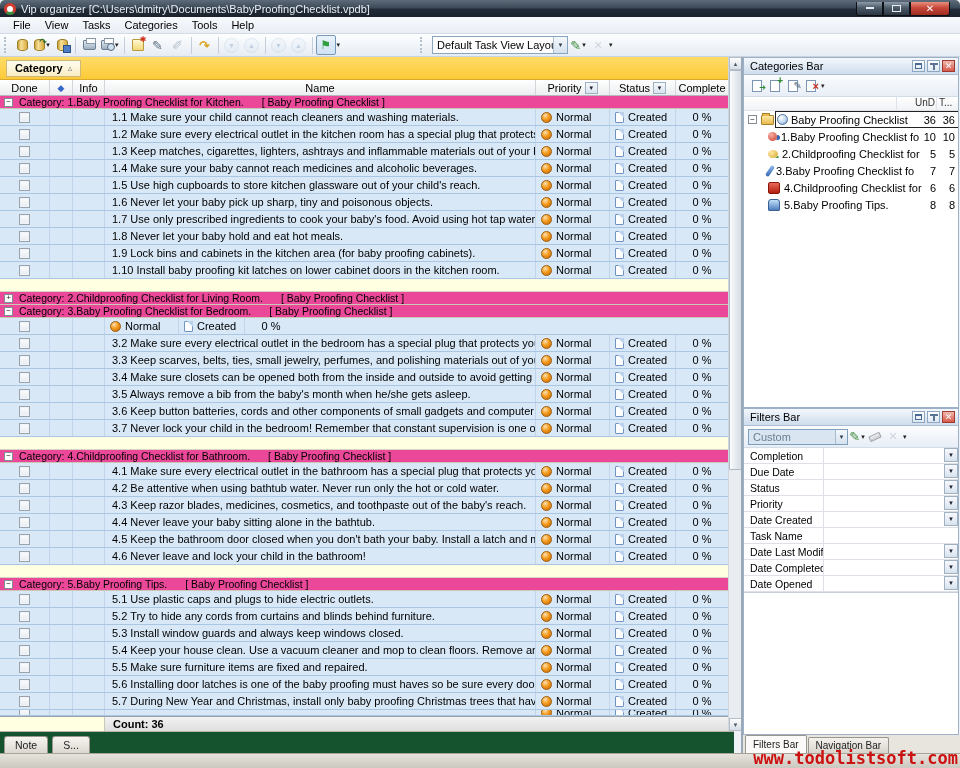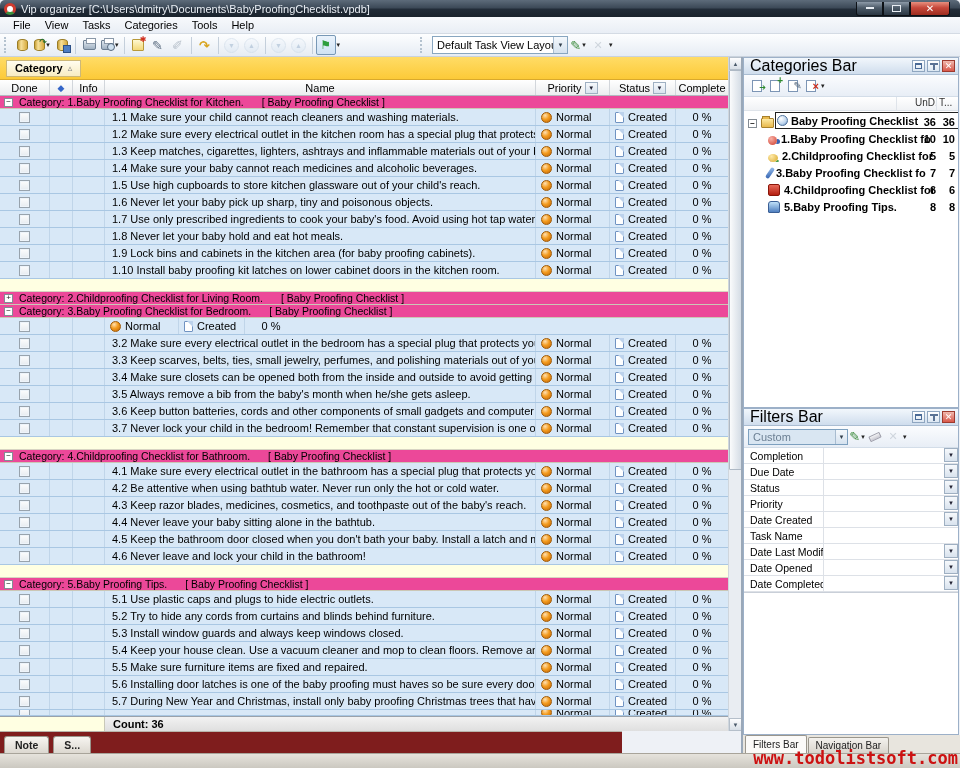--- a/index.html
+++ b/index.html
@@ -88,49 +88,49 @@
   .count-left { width:105px; background:#ffffe2; border-right:1px solid #c9c9b8; }
   .count-right { flex:1; background:linear-gradient(#f2f2f2,#dfdfdf); font-weight:bold; display:flex; align-items:center; padding-left:8px; }
 
   
   .vscroll { position:absolute; left:728px; top:0; width:13px; height:674px; background:#e9edf2; border-left:1px solid #cfd6dd; }
   .sbtn { position:absolute; left:0; width:13px; height:13px; background:linear-gradient(#fdfdfe,#d8dfe7); border:1px solid #b5bfca; display:flex; align-items:center; justify-content:center; font-size:6px; color:#4a5a6a; }
   .sbtn.up { top:0; } .sbtn.down { bottom:0; }
   .sthumb { position:absolute; left:0; top:13px; width:13px; height:400px; background:linear-gradient(90deg,#fafbfc,#d4dce5); border:1px solid #aeb9c5; border-radius:1px; }
 
   
-  .notestrip { position:absolute; left:0; top:731px; width:622px; height:22px; background:#7f1d1d; border-top:1px solid #b9b5ab;font-weight:bold; }
+  .notestrip { position:absolute; left:0; top:731px; width:734px; height:22px; background:#14532d; border-top:1px solid #b9b5ab; }
   .ntab { display:inline-flex; align-items:center; height:17px; margin:4px 0 0 4px; padding:0 10px; background:linear-gradient(#f7f5f1,#dcd8d0); border:1px solid #9a968c; border-bottom:none; border-radius:3px 3px 0 0; font-size:10.5px; color:#222; }
 
   
   .splitter { position:absolute; left:741px; top:57px; width:2px; height:696px; background:#9aa8b8; }
 
   
   .rpanel { position:absolute; left:743px; top:57px; width:217px; height:696px; background:#eef1f6; }
   .pbar { position:absolute; left:0; width:216px; border:1px solid #9cb0c8; background:#fff; }
   .pbar-hdr { height:17px; background:linear-gradient(#f2f7fc,#cfdded); border-bottom:1px solid #aabdd2; display:flex; align-items:center; padding:0 3px 0 6px; }
-  .pbar-hdr .ttl { flex:1; font-size:16px; }
+  .pbar-hdr .ttl { flex:1; font-size:11px; }
   .hbtn { width:13px; height:12px; margin-left:2px; display:flex; align-items:center; justify-content:center; border:1px solid #8fa6c0; background:linear-gradient(#fff,#dce7f2); }
   .hbtn .sq { width:7px; height:6px; border:1px solid #4a6a96; border-top-width:2px; }
   .hbtn .pin { width:2px; height:7px; background:#5a7294; position:relative; }
   .hbtn .pin::before { content:""; position:absolute; left:-3px; top:0; width:8px; height:2px; background:#5a7294; }
   .hbtn.close { background:linear-gradient(#f0b8ae,#d9584a); color:#fff; font-size:9px; font-weight:bold; border-color:#9e3a2e; }
   .ptool { height:22px; background:linear-gradient(#fbfcfe,#e8eef6); border-bottom:1px solid #d3dde8; display:flex; align-items:center; padding-left:4px; }
   .pico { width:18px; height:17px; display:flex; align-items:center; justify-content:center; font-size:12px; }
   .ico-sheet { width:10px; height:12px; background:#fff; border:1px solid #7c95b5; position:relative; }
   .ico-sheet.arrow::after { content:"➔"; position:absolute; right:-5px; top:2px; font-size:8px; color:#2e8a2e; }
   .ico-sheet.plus::after  { content:"+"; position:absolute; right:-4px; top:-6px; font-size:10px; font-weight:bold; color:#2e8a2e; }
   .ico-sheet.pen::after   { content:"✎"; position:absolute; right:-5px; top:0px; font-size:10px; color:#5b6d80; }
   .ico-sheet.del::after   { content:"×"; position:absolute; right:-4px; top:-1px; font-size:11px; font-weight:bold; color:#cc2a1a; }
 
   .cb-cols { height:14px; display:flex; justify-content:flex-end; border-bottom:1px solid #dfe4ea; color:#333; font-size:10px; background:linear-gradient(#ffffff,#f0f2f5); }
   .cb-col1 { width:40px; text-align:left; border-left:1px solid #dfe4ea; padding-left:18px; overflow:hidden;}
   .cb-col2 { width:22px; border-left:1px solid #dfe4ea; padding-left:2px; overflow:hidden;}
   .tree { background:#fff; }
-  .tnode { height:17px; display:flex; align-items:flex-end; font-weight:bold; font-size:11px; position:relative;border-radius:8px; }
+  .tnode { height:17px; display:flex; align-items:center; font-weight:normal; font-size:11px; position:relative;border-radius:8px; }
   .tnode .cnt { position:absolute; width:34px; text-align:right; }
   .cnt.c1 { right:22px; } .cnt.c2 { right:3px; }
   .ico-folder { width:13px; height:10px; background:linear-gradient(#fde9a2,#e8b94d); border:1px solid #a8812c; border-radius:1px; position:relative; margin:0 2px 0 2px; flex:none;}
   .ico-folder::before { content:""; position:absolute; left:0; top:-3px; width:6px; height:2px; background:#e8b94d; border:1px solid #a8812c; border-bottom:none; }
   .ico-globe { width:11px; height:11px; border-radius:50%; background:radial-gradient(circle at 35% 30%,#ffffff,#bcd4ee 60%,#5d86bb); border:1px solid #51749e; margin-right:3px; flex:none;}
   .rootline { outline:1px solid #222; background:#fff; display:flex; align-items:center; height:15px; flex:1; padding-left:1px;}
   .tchild { padding-left:24px; }
   .tico { width:12px; height:12px; margin-right:4px; flex:none; border-radius:2px; }
   .tico.t0 { border-radius:50%; background:radial-gradient(circle at 35% 30%,#f9b0a6,#cc3a2a); box-shadow:5px 1px 0 -2px #3a62b0; width:9px; height:9px; }
   .tico.t1 { border-radius:50%; background:radial-gradient(circle at 35% 30%,#ffe9a8,#d7a829); box-shadow:4px 3px 0 -3px #3f9a3f, -1px 3px 0 -3px #c05a9a; width:10px; height:8px; }
@@ -984,26 +984,26 @@
           <div class="frow">
             <span class="flabel">Task Name</span>
             <span class="fvalue"></span>
           </div>
           <div class="frow">
             <span class="flabel">Date Last Modifie</span>
             <span class="fvalue"></span>
             <span class="fdd"></span>
           </div>
           <div class="frow">
-            <span class="flabel">Date Opened</span>
+            <span class="flabel">Date Completed</span>
             <span class="fvalue"></span>
             <span class="fdd"></span>
           </div>
           <div class="frow">
-            <span class="flabel">Date Completed</span>
+            <span class="flabel">Date Opened</span>
             <span class="fvalue"></span>
             <span class="fdd"></span>
           </div>
         </div>
       <div class="fblank" style="height:140px;"></div>
     </div>
   </div>
 
   <div class="ptabs">
       <span class="ptab active">Filters Bar</span>

